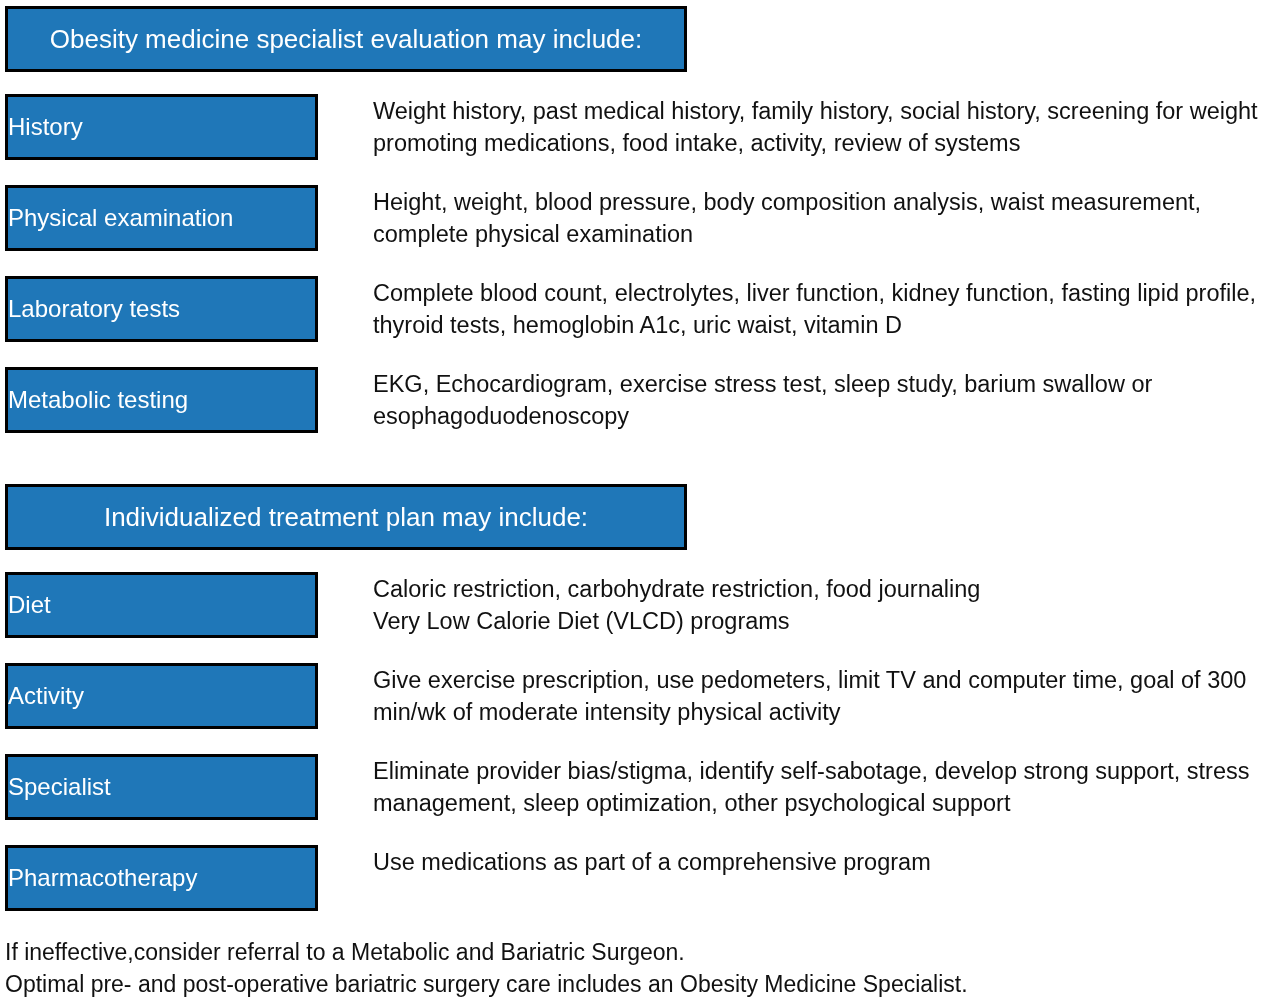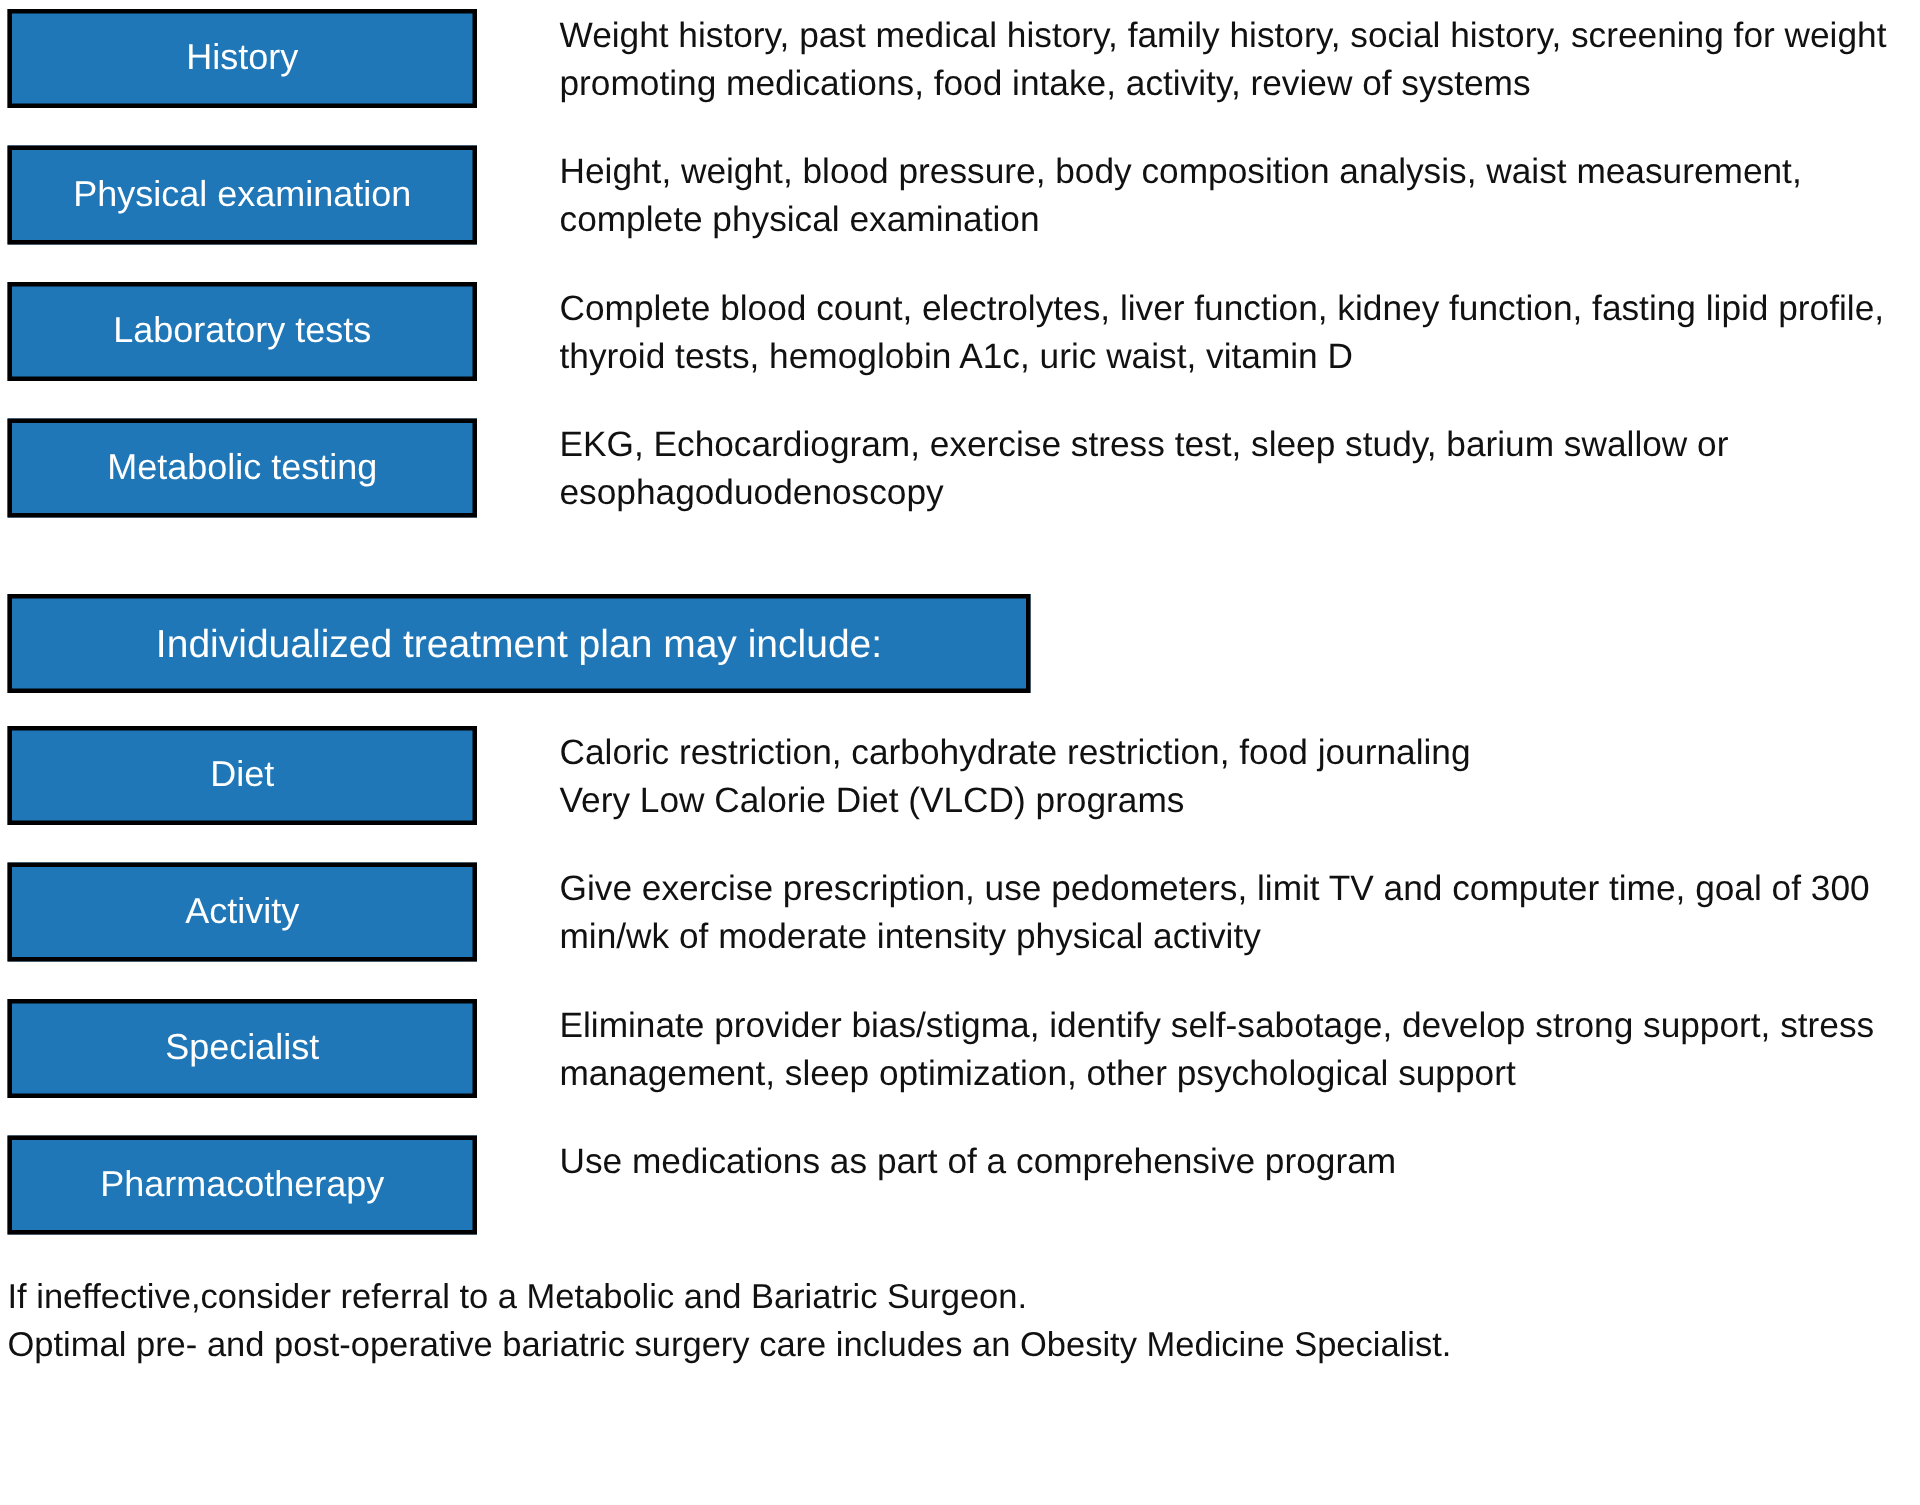--- a/index.html
+++ b/index.html
@@ -39,21 +39,20 @@
   }
   .label-box {
     width: 313px;
     height: 66px;
     flex: 0 0 313px;
     background: #1f77b8;
     border: 3px solid #000000;
     box-sizing: border-box;
     display: flex;
     align-items: center;
-    justify-content: center;
   }
   .label-box span {
     color: #ffffff;
     font-size: 24px;
   }
   .desc {
     flex: 1;
     margin-left: 55px;
     margin-top: 2px;
     font-size: 23.5px;
@@ -70,20 +69,23 @@
     font-size: 23px;
     line-height: 32px;
     color: #111111;
   }
 </style>
 </head>
 <body>
 
 <div class="page">
 
+  <div class="header-box">
+    <span>Obesity medicine specialist evaluation may include:</span>
+  </div>
 
   <div class="row">
     <div class="label-box">
       <span>History</span>
     </div>
     <div class="desc">Weight history, past medical history, family history, social history, screening for weight promoting medications, food intake, activity, review of systems</div>
   </div>
 
   <div class="row">
     <div class="label-box">

